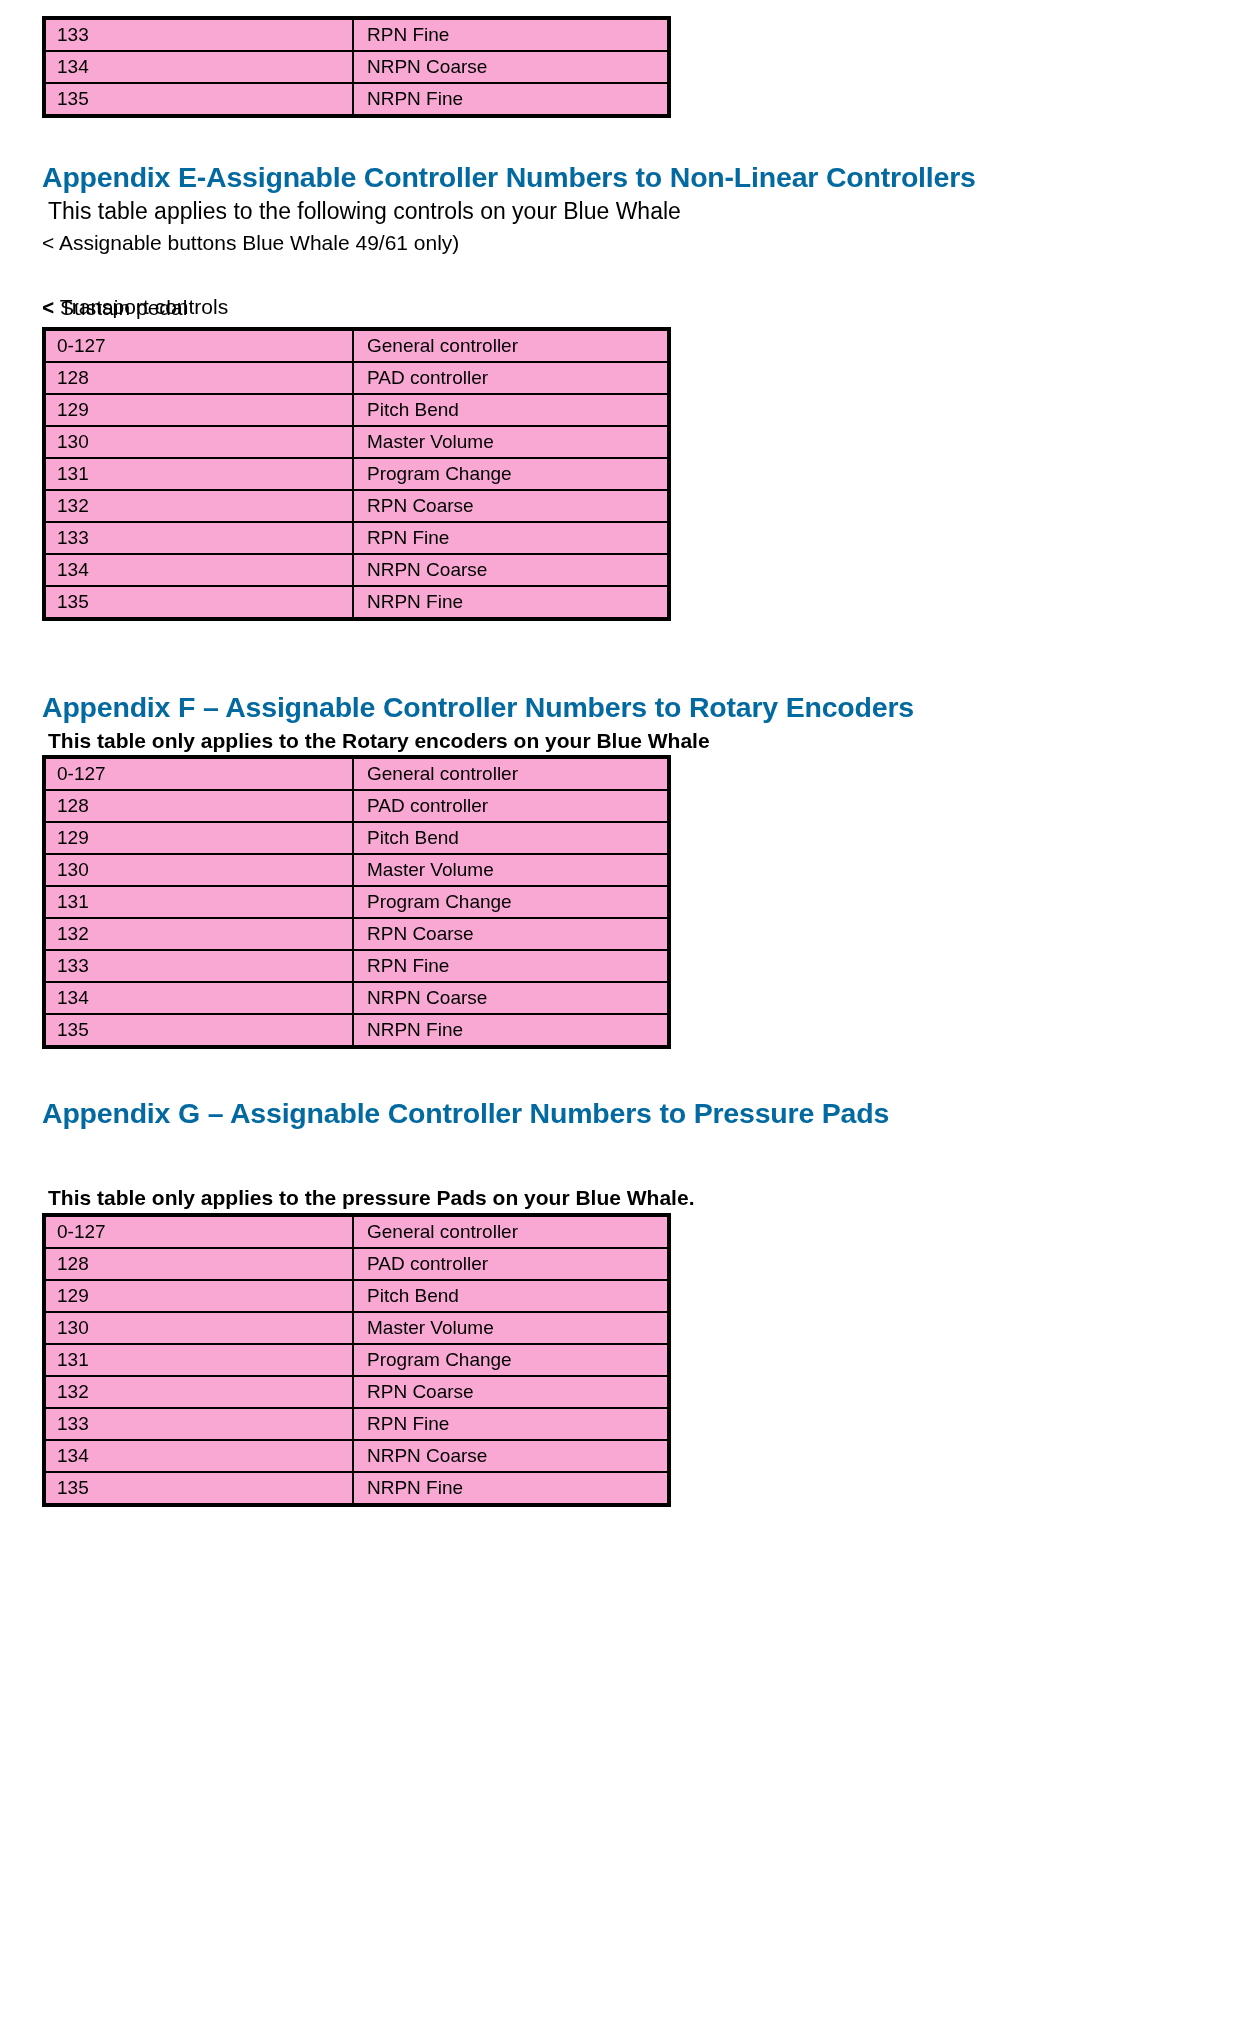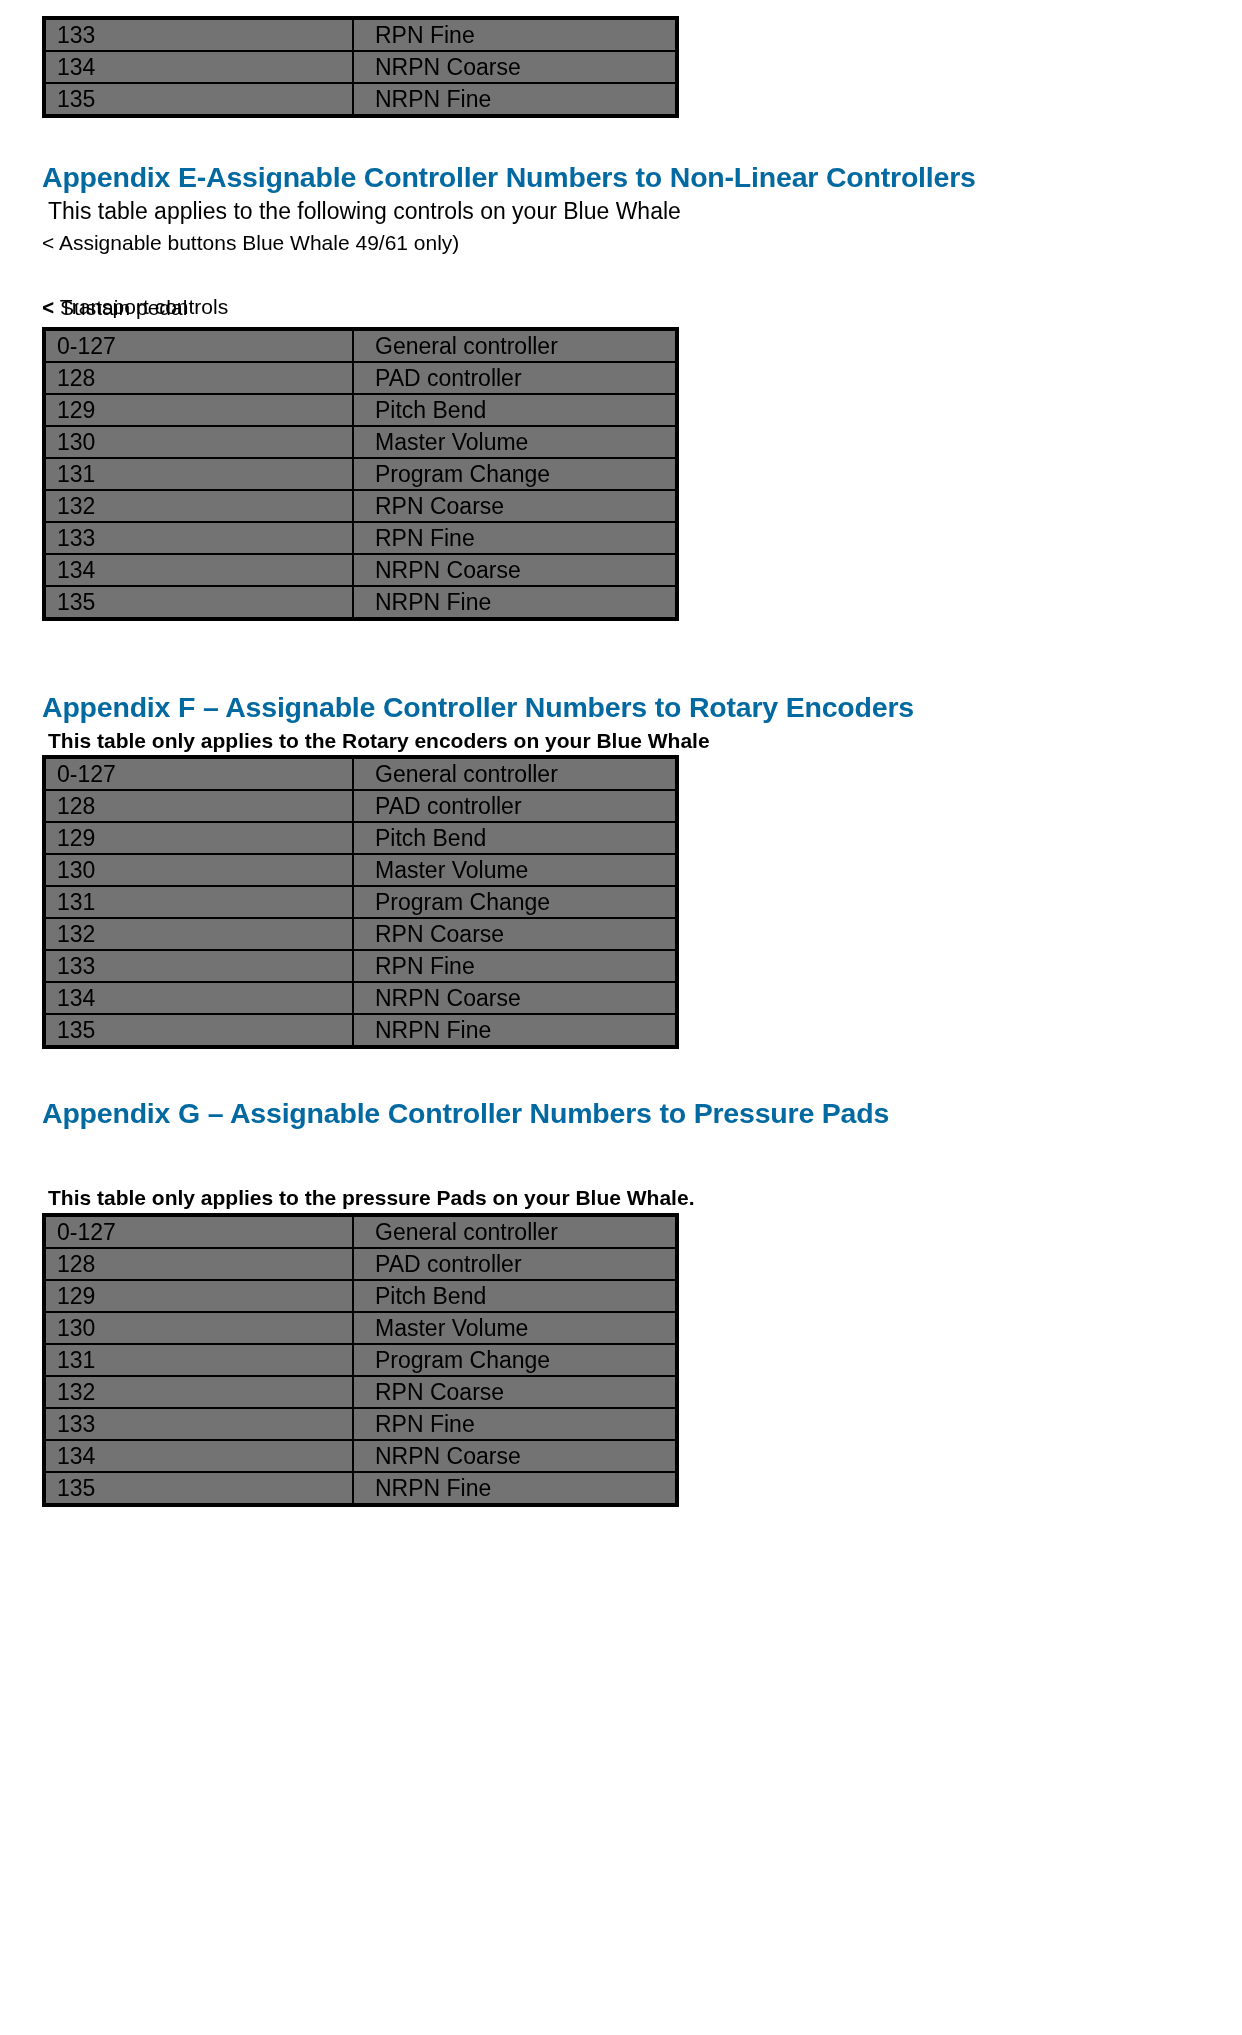--- a/index.html
+++ b/index.html
@@ -30,31 +30,31 @@
     width: 595px;
     border-collapse: collapse;
     border: 4px solid #000;
     background: #fff;
     table-layout: fixed;
   }
   .ctab td {
     border: 2px solid #000;
     height: 30px;
     padding: 0 0 0 11px;
-    font-size: 23px;
+    font-size: 19px;
     line-height: 30px;
     font-family: "Liberation Sans", sans-serif;
     font-weight: normal;
     color: #000;
     vertical-align: middle;
     white-space: nowrap;
-    background: #737373;
+    background: #f9a8d4;
   }
   .ctab td.col-num { width: 295px; }
-  .ctab td.col-name { width: 300px; padding-left: 21px; }
+  .ctab td.col-name { width: 300px; padding-left: 13px; }
 
   
   .appx-title {
     position: absolute;
     left: 42px;
     font-family: "Liberation Sans", sans-serif;
     font-weight: bold;
     font-size: 28.5px;
     line-height: 34px;
     letter-spacing: -0.2px;

